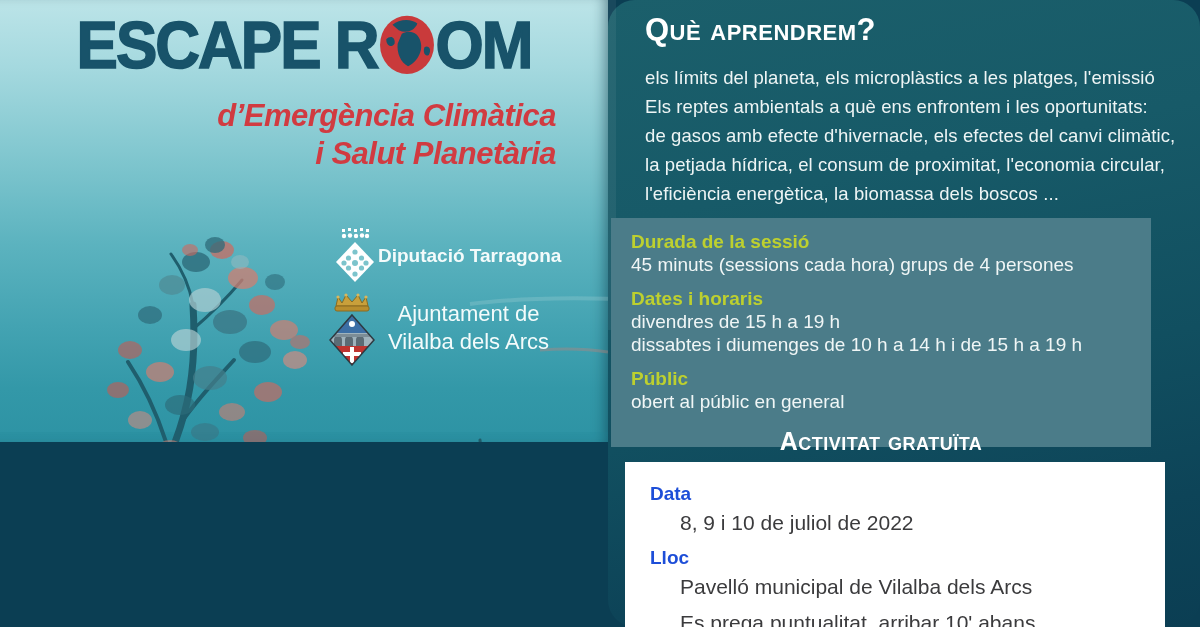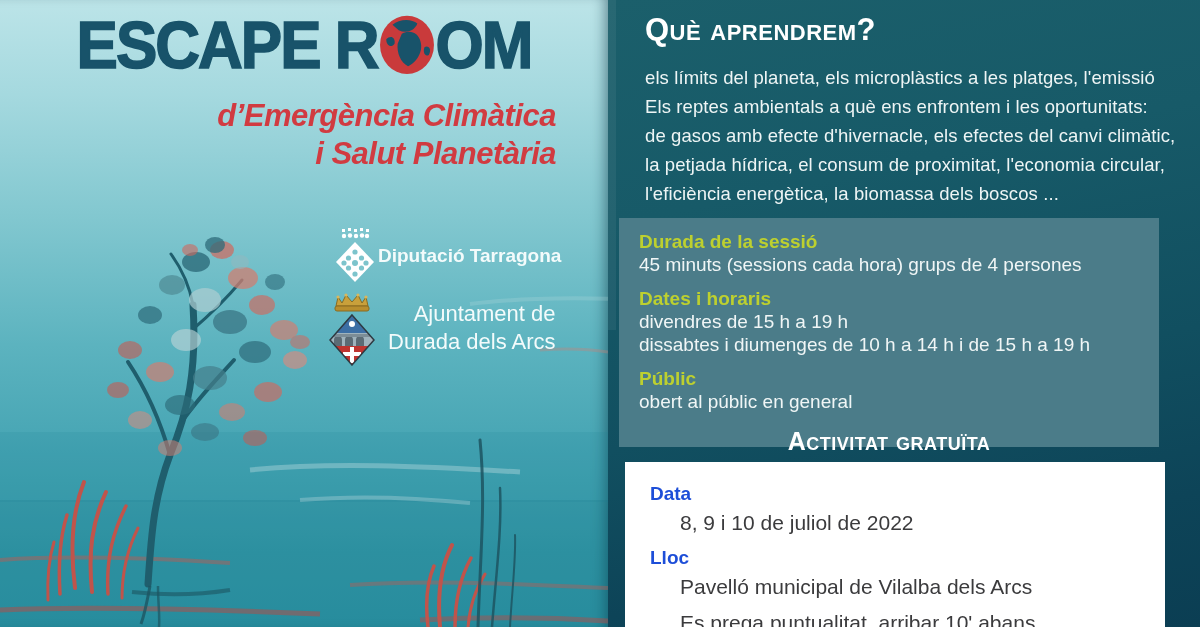--- a/index.html
+++ b/index.html
@@ -2,21 +2,21 @@
 <html><head>
 <meta charset="utf-8">
 <style>
   * { margin:0; padding:0; box-sizing:border-box; }
   html,body { width:1200px; height:627px; overflow:hidden; background:#0b3e53;
               font-family:"Liberation Sans", sans-serif; }
   .stage { position:relative; width:1200px; height:627px; overflow:hidden; }
 
   
   .left {
-    position:absolute; left:0; top:0; width:608px; height:627px;
+    position:absolute; left:0; top:0; width:608px; height:442px;
     background:linear-gradient(180deg,#bce4e8 0%,#a5d9df 15%,#83c8d0 34%,
                #5cb3bf 55%,#43a3b2 74%,#3398a8 88%,#2d93a4 100%);
     box-shadow:inset -10px 0 14px -8px rgba(5,45,60,.55);
     overflow:hidden;
   }
   .artwork { position:absolute; left:0; top:0; width:608px; height:627px; }
 
   .title {
     position:absolute; left:0; right:0; top:6px; text-align:center;
     font-size:62px; font-weight:800; letter-spacing:-2px; color:#18536a;
@@ -30,41 +30,42 @@
   .subtitle {
     position:absolute; top:97px; right:52px; text-align:right;
     font-style:italic; font-weight:bold; font-size:31px; line-height:38px;
     color:#d13b41; letter-spacing:-0.5px;margin-left:16px;
   }
 
   .logo-row { position:absolute; display:flex; align-items:center; color:#f3fbfb; }
   .logo-dip { top:228px; left:332px; }
   .logo-dip .lbl { font-size:19px; font-weight:bold; letter-spacing:0; }
   .logo-aj  { top:290px; left:328px; gap:12px; }
-  .logo-aj .lbl { font-size:22px; line-height:28px; text-align:right; font-weight:normal; }
+  .logo-aj .lbl { font-size:22px; line-height:28px; text-align:center; font-weight:normal; }
 
   
   .right {
     position:absolute; left:608px; top:0; width:592px; height:627px;
     background:linear-gradient(168deg,#1b5f6b 0%,#175a68 30%,#114f60 60%,#0d4458 82%,#0b3e53 100%);
+    border-radius:27px;
   }
   .right::before { content:""; position:absolute; left:0; top:0; width:8px; height:330px;
                    background:rgba(255,255,255,.06); }
 
   .heading {
     position:absolute; left:37px; top:12px; color:#ffffff;
     font-variant:small-caps; font-weight:bold; font-size:31px; letter-spacing:.5px;
   }
   .paragraph {
     position:absolute; left:37px; top:63px; color:#eef5f5;
     font-size:18.5px; line-height:29px; letter-spacing:.1px;
   }
 
   .session-box {
-    position:absolute; left:11px; top:218px; width:540px; height:229px;
+    position:absolute; left:3px; top:218px; width:540px; height:229px;
     background:#4b7c89; padding:12px 20px;
   }
   .ib-label { color:#bdd02f; font-weight:bold; font-size:19px; line-height:23px; }
   .ib-value { color:#f0f6f6; font-size:19px; line-height:23px; }
   .mt5 { margin-top:11px; }
   .free {
     margin-top:13px; color:#ffffff; font-variant:small-caps; font-weight:bold;
     font-size:25px; letter-spacing:.5px; line-height:30px;text-align:center;
   }
 
@@ -236,21 +237,21 @@
             <rect x="4" y="44" width="40" height="3" fill="#7c8d97"></rect>
 
             <rect x="22" y="57" width="4" height="16" fill="#ffffff"></rect>
             <rect x="15" y="62" width="18" height="4" fill="#ffffff"></rect>
           </g>
           <polygon points="24,25 46,50 24,75 2,50" fill="none" stroke="#2e3a42" stroke-width="1.5"></polygon>
         </g>
       </svg>
       <span class="lbl">
         <span>Ajuntament de</span><br>
-        <span>Durada dels Arcs</span>
+        <span>Vilalba dels Arcs</span>
       </span>
     </div>
   </div>
 
   <div class="right">
 
     <div class="heading">Què aprendrem?</div>
 
     <div class="paragraph">
       <div>els límits del planeta, els microplàstics a les platges, l'emissió</div>

